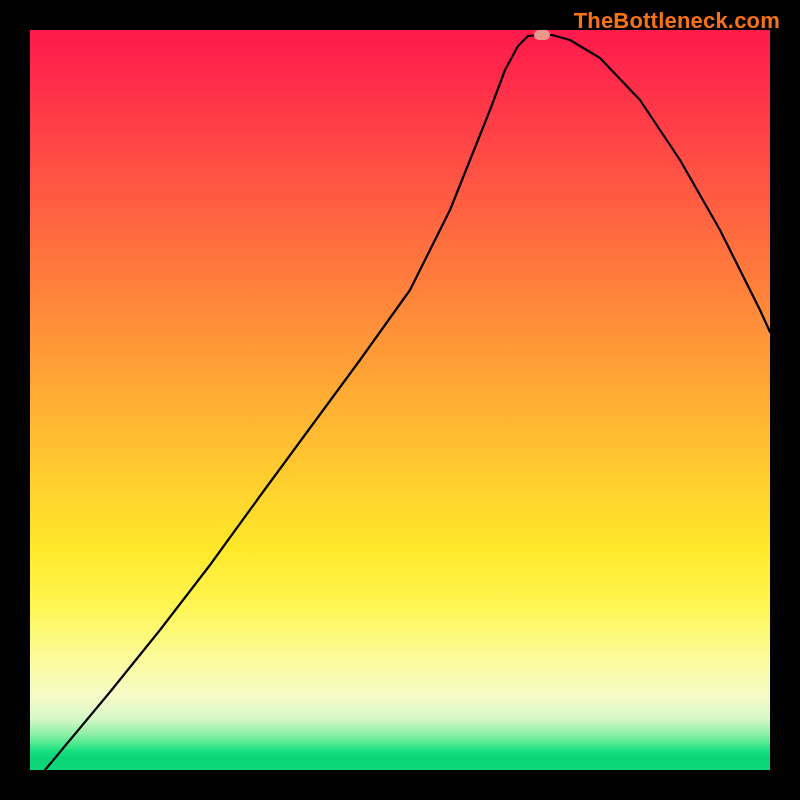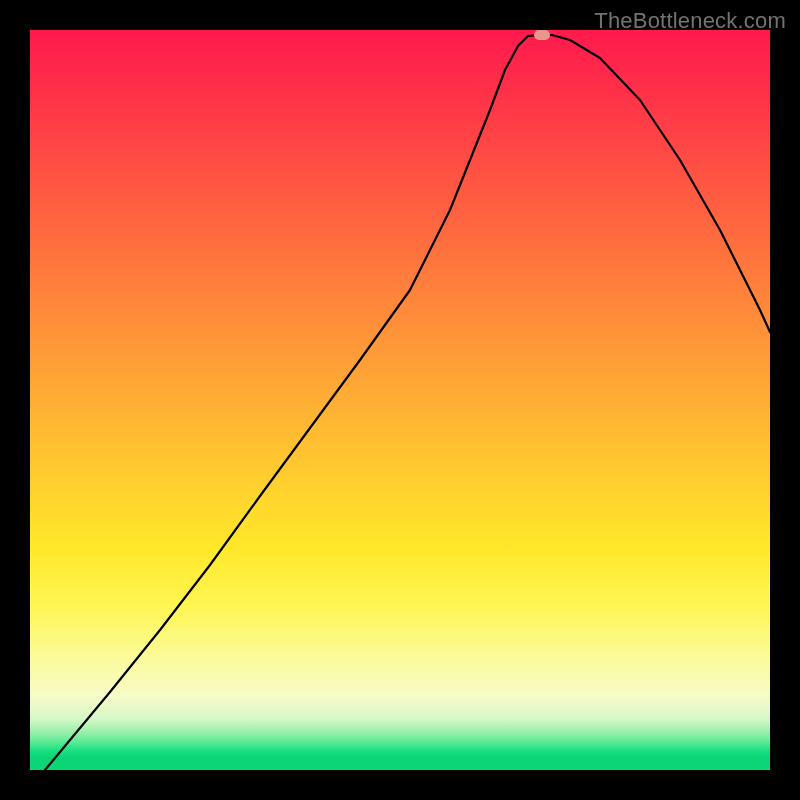--- a/index.html
+++ b/index.html
@@ -64,24 +64,24 @@
     position: absolute;
     width: 16px;
     height: 10px;
     background: #e8988a;
     border-radius: 5px;
     transform: translate(-50%, -50%);
   }
   .watermark {
     position: absolute;
     top: 8px;
-    right: 14px;
-    color: #737373;
+    right: 20px;
+    color: #f97316;
     font-size: 22px;
-    font-weight: normal;
+    font-weight: bold;
     letter-spacing: 0.2px;
   }
 </style>
 </head>
 <body>
 
 <div class="container">
 
   <div class="watermark">TheBottleneck.com</div>
 

